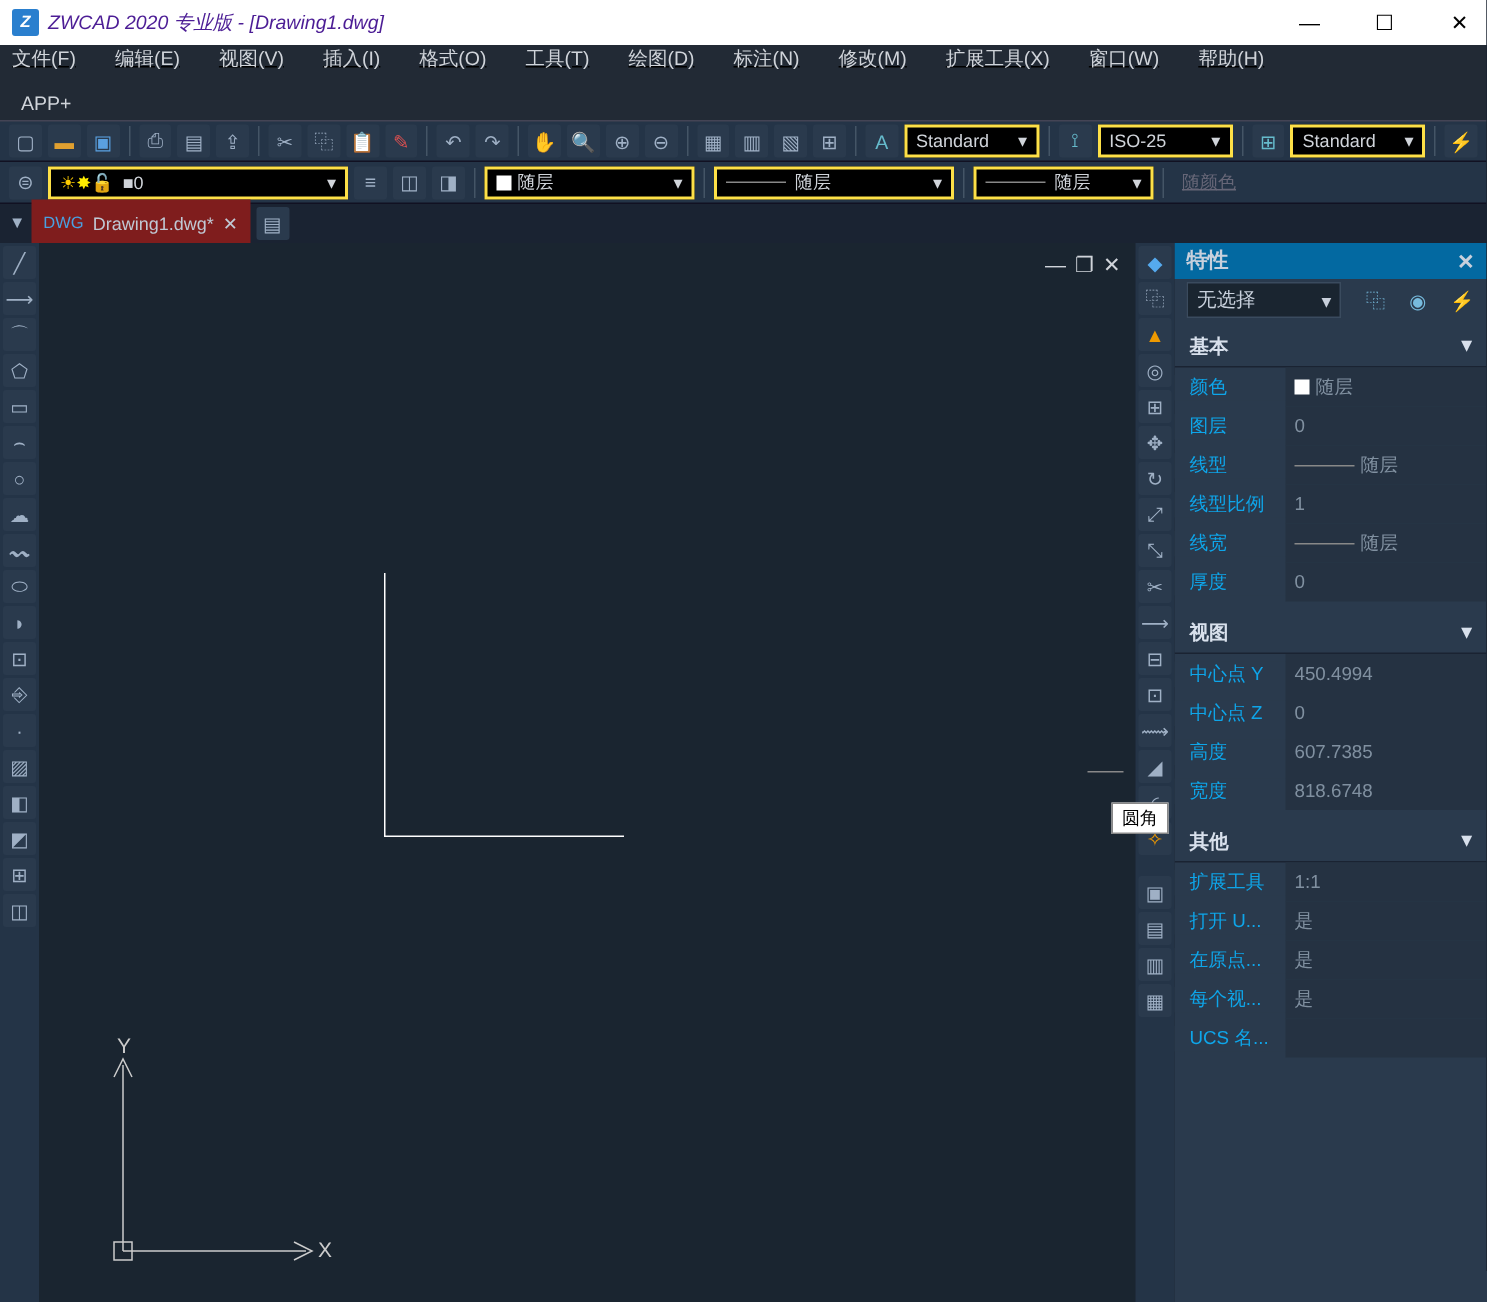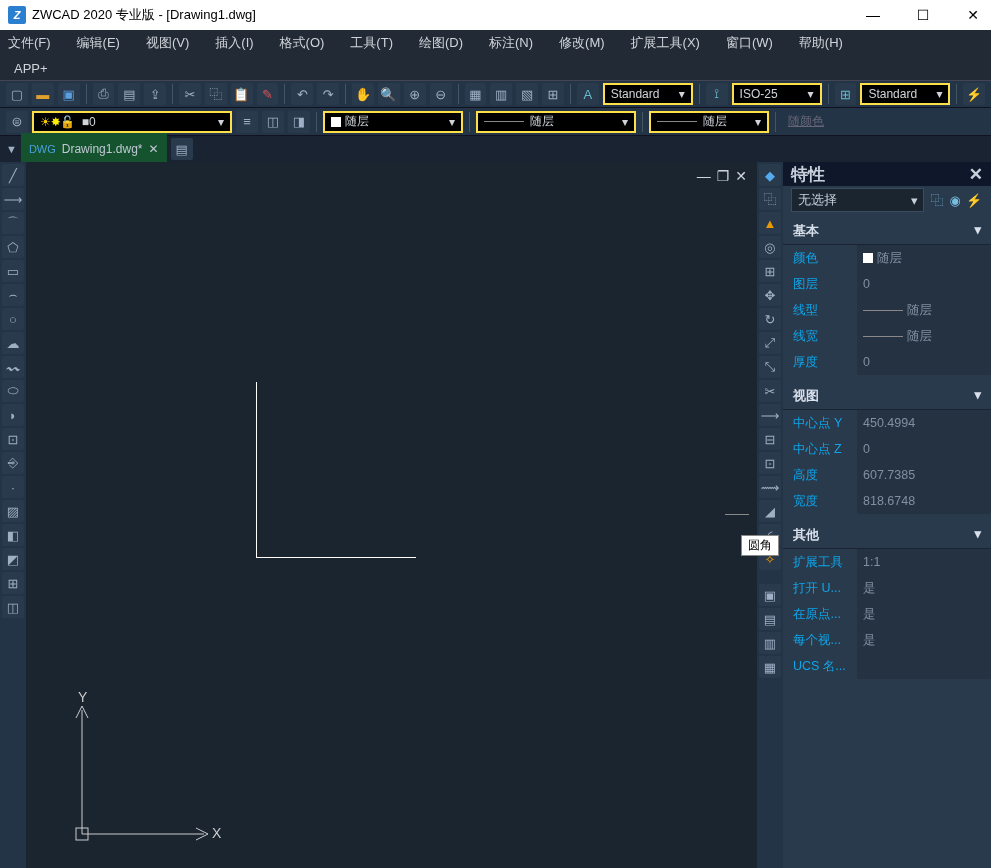--- a/index.html
+++ b/index.html
@@ -1,52 +1,52 @@
 <!DOCTYPE html>
 <html><head>
 <meta charset="utf-8">
 <style>
 * { margin: 0; padding: 0; box-sizing: border-box; font-family: "Microsoft YaHei", sans-serif; }
 body { background: #1a2332; width: 991px; height: 868px; overflow: hidden; }
 
 .titlebar { height: 30px; background: #fff; display: flex; align-items: center; padding: 0 8px; justify-content: space-between; }
 .titlebar-left { display: flex; align-items: center; gap: 6px; }
 .title-icon { width: 18px; height: 18px; background: #2a7fce; border-radius: 2px; display:flex; align-items:center; justify-content:center; color:#fff; font-size:11px; font-style:italic; font-weight:bold;}
-.title-text { font-size: 13px; color: #000000; }
+.title-text { font-size: 13px; color: #4c1d95; font-style: italic; }
 .titlebar-btns { display: flex; gap: 30px; }
 .titlebar-btn { width: 20px; height: 20px; display:flex; align-items:center; justify-content:center; font-size:14px; cursor:pointer; }
 
-.menubar { height: 26px; background: #222a35; display: flex; align-items: center; padding: 0 8px; gap: 26px; }
+.menubar { height: 26px; background: #222a35; display: flex; padding: 0 8px; gap: 26px; text-decoration: underline; }
 .menubar span { color: #d0d4da; font-size: 13px; cursor: pointer; }
 .app-plus { height: 24px; background: #222a35; color: #d0d4da; font-size: 13px; padding: 2px 14px; display:flex; align-items:center; }
 
 .toolbar1 { height: 28px; background: #243447; border-top:1px solid #445; border-bottom:1px solid #112; display: flex; align-items: center; padding: 0 6px; gap: 4px; }
 .toolbar2 { height: 28px; background: #243447; border-bottom:1px solid #112; display: flex; align-items: center; padding: 0 6px; gap: 4px; }
 .tool-btn { width: 22px; height: 22px; display:flex; align-items:center; justify-content:center; color: #9fb0c5; font-size: 13px; cursor:pointer; background: #2a3a4d; border-radius:2px; }
 .tool-sep { width: 1px; height: 20px; background: #445566; margin: 0 2px; }
 .combo { height: 22px; background: #000000; border: 2px solid #fde047; color: #d0d4da; padding: 0 6px; display:flex; align-items:center; font-size:12px; min-width:100px; }
 
 .tabbar { height: 26px; background: #1a2332; display: flex; align-items: center; padding: 0 6px; gap: 4px; }
-.tab { height: 32px; background: #14532d; display: flex; align-items: center; padding: 0 8px; color: #c0c8d4; font-size: 12px; font-family: monospace; gap: 6px; text-align: center; }
+.tab { height: 32px; background: #7f1d1d; display: flex; align-items: center; padding: 0 8px; color: #c0c8d4; font-size: 12px; font-family: monospace; gap: 6px; text-align: center; }
 .tab .close { font-size: 12px; cursor: pointer; }
 
 .main-area { display: flex; height: calc(100% - 162px); }
 .left-tools { width: 26px; background: #243447; display: flex; flex-direction: column; padding: 2px 2px; gap: 2px; }
 .left-tools .tool-btn { width: 22px; height: 22px; }
 
 .canvas { flex: 1; background: #1a2530; position: relative; }
 .canvas-ctrl { position: absolute; top: 6px; right: 10px; display: flex; gap: 6px; color: #d0d4da; font-size: 14px; }
 .drawing-line1 { position:absolute; left:230px; top:220px; width:1px; height:176px; background:#fff; }
 .drawing-line2 { position:absolute; left:230px; top:395px; width:160px; height:1px; background:#fff; }
 .ucs { position: absolute; bottom: 18px; left: 40px; color: #ccc; font-size: 13px; }
 .tooltip { position: absolute; right: 212px; top: 535px; background: #fff; color: #000; padding: 1px 6px; font-size: 12px; border:1px solid #888; z-index:10; }
 
 .props-panel { width: 208px; background: #2a3a4d; color: #c8d0dc; font-size: 13px; display: flex; flex-direction: column; }
-.props-header { height: 24px; background: #0f172a; display: flex; align-items: center; justify-content: space-between; padding: 0 8px; font-size: 17px; font-weight:bold; }
-.props-selector { height: 28px; display:flex; align-items:center; padding: 0 8px; gap: 6px; }
+.props-header { height: 24px; background: #0369a1; display: flex; align-items: center; justify-content: space-between; padding: 0 8px; font-size: 14px; font-weight:bold; }
+.props-selector { height: 28px; display:flex; align-items:center; padding: 0 8px; gap: 16px; }
 .props-selector .sel { flex:1; background:#1a2530; border:1px solid #3a4b5e; padding: 2px 6px; display:flex; justify-content:space-between; align-items:center; }
 .props-section { padding: 4px 0; }
 .props-cat { font-weight: bold; padding: 4px 10px; display:flex; justify-content:space-between; color: #d8e0ec; border-bottom:1px solid #1a2332;}
 .props-row { display: flex; height: 26px; align-items: center; font-size: 12.5px; }
 .props-key { width: 74px; padding-left: 10px; color: #0ea5e9; background:#2a3a4d;}
 .props-val { flex: 1; padding-left: 6px; color: #8090a0; background:#253242; height:100%; display:flex; align-items:center; gap:4px;}
 .layer-swatch { width:10px; height:10px; background:#fff; display:inline-block;}
 .line-sample { width:40px; height:1px; background:#888; display:inline-block; }
 
 .modify-tools { width: 26px; background: #243447; display:flex; flex-direction:column; padding: 2px; gap:2px; position:relative;}
@@ -280,20 +280,26 @@
           </div>
         </div>
       <div class="props-row">
           <div class="props-key">线型</div>
           <div class="props-val">
             <span class="line-sample"></span>
             <span>随层</span>
           </div>
         </div>
       <div class="props-row">
+          <div class="props-key">线型比例</div>
+          <div class="props-val">
+            <span>1</span>
+          </div>
+        </div>
+      <div class="props-row">
           <div class="props-key">线宽</div>
           <div class="props-val">
             <span class="line-sample"></span>
             <span>随层</span>
           </div>
         </div>
       <div class="props-row">
           <div class="props-key">厚度</div>
           <div class="props-val">
             <span>0</span>

